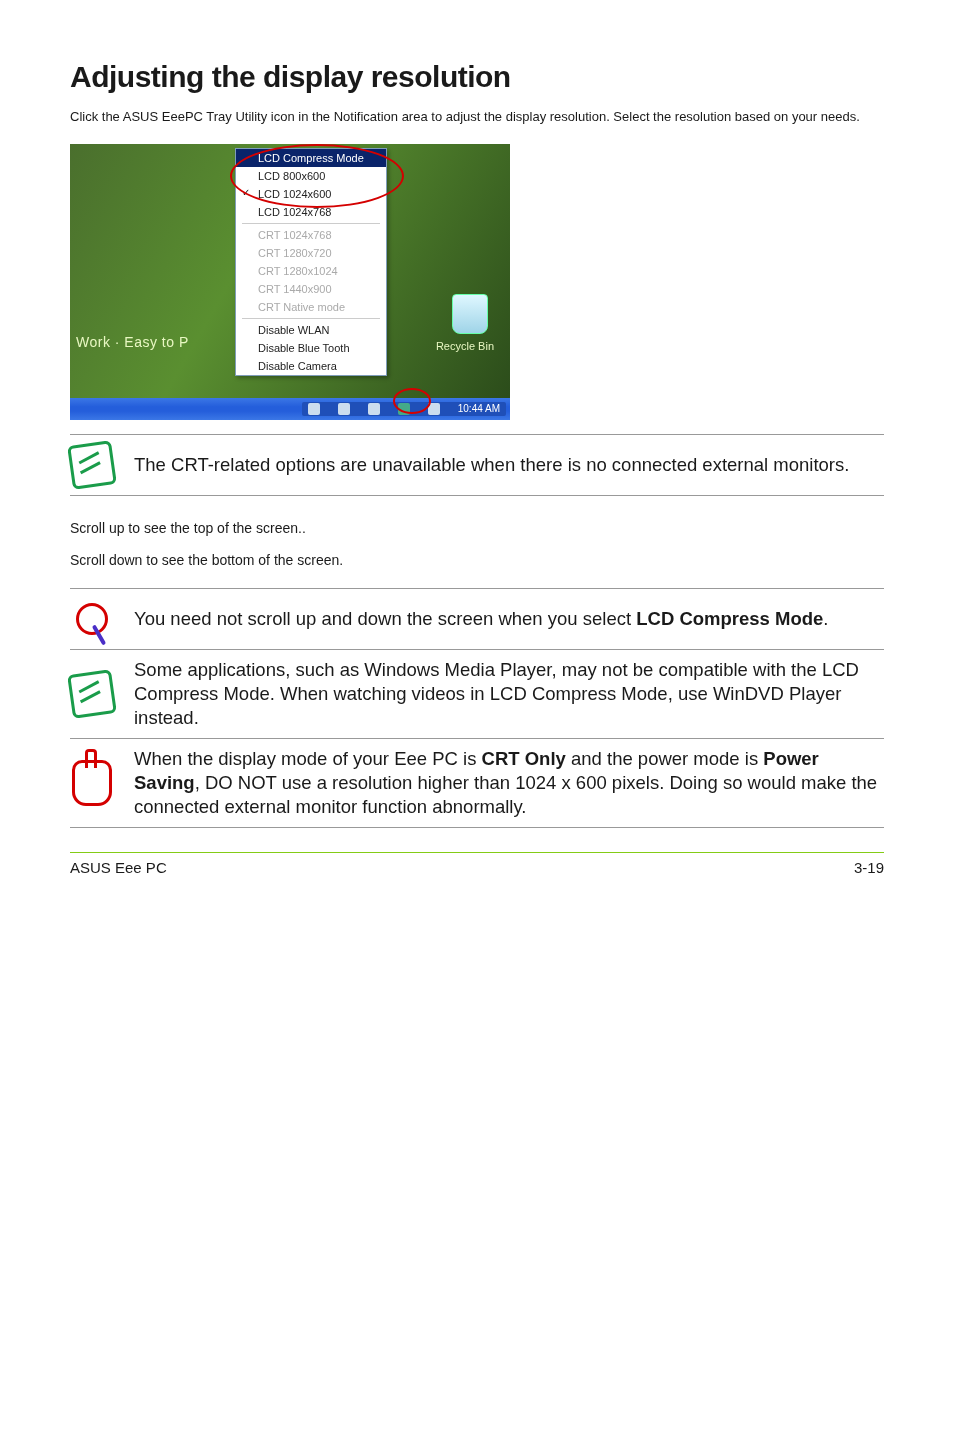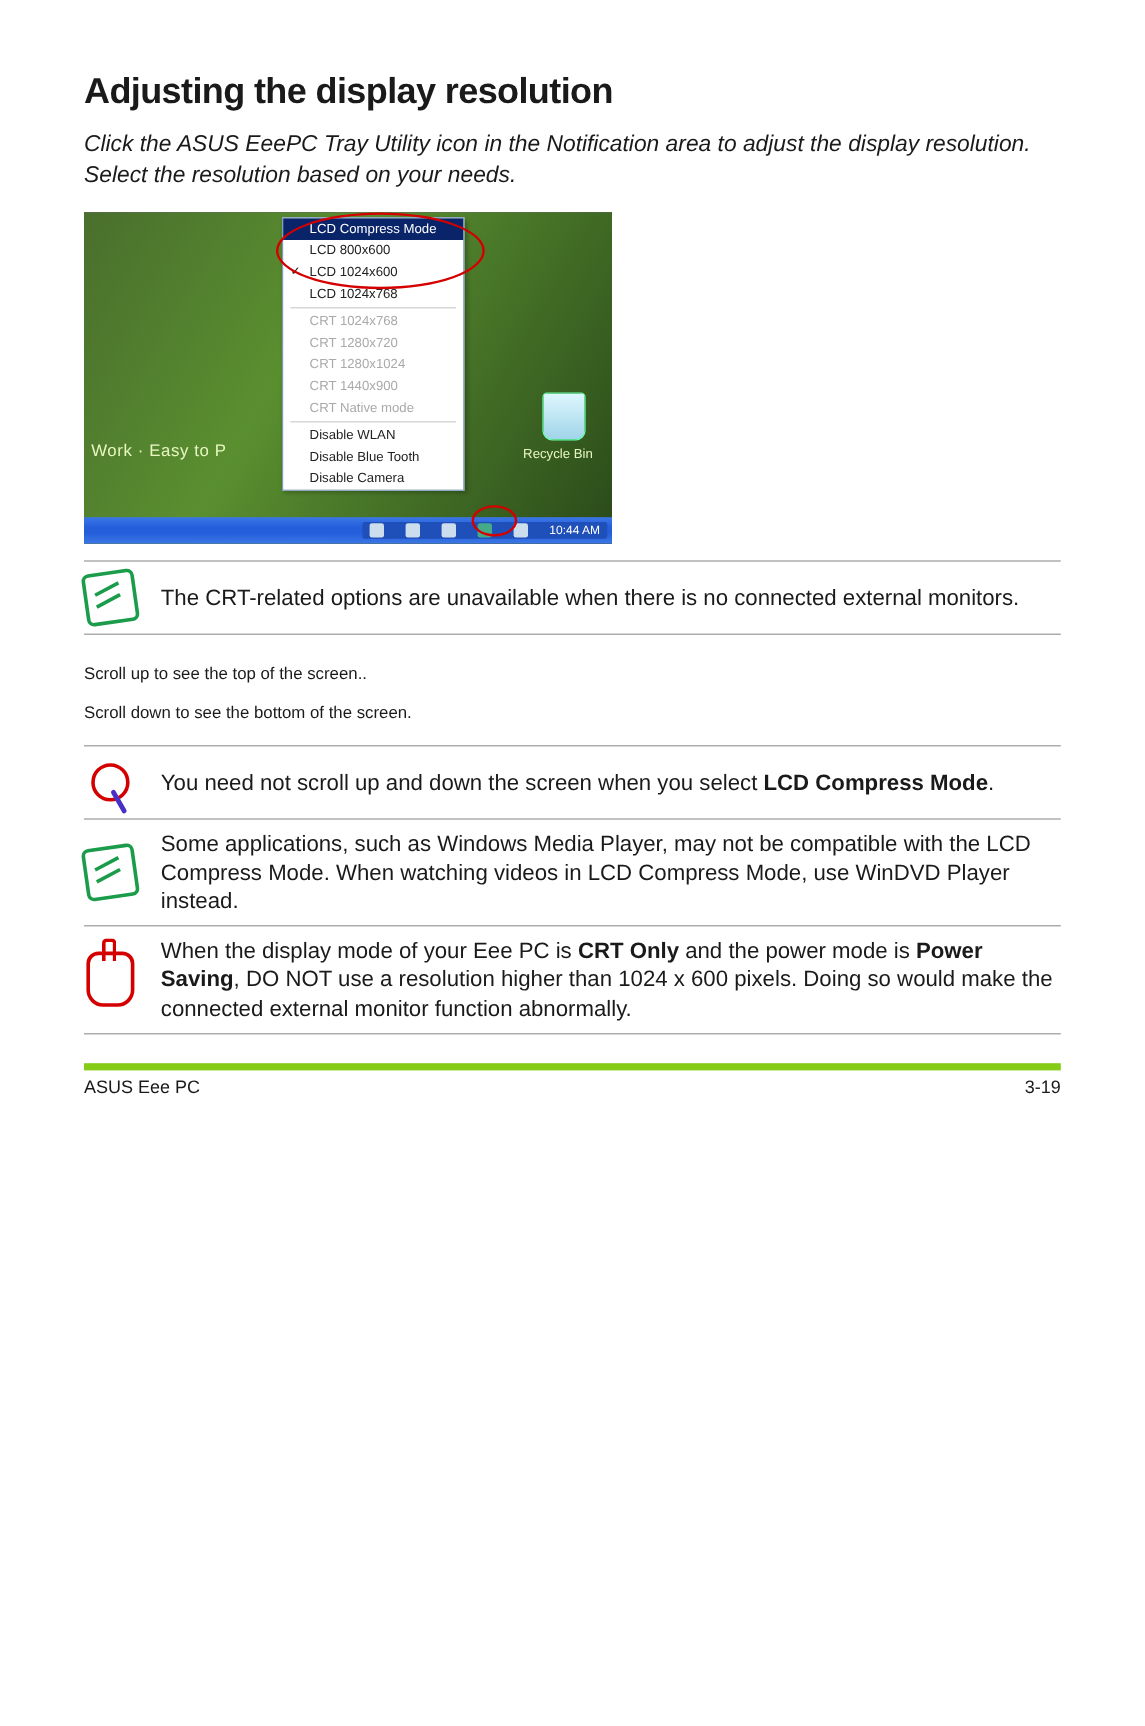--- a/index.html
+++ b/index.html
@@ -13,24 +13,23 @@
   .page {
     padding: 60px 70px 30px 70px;
   }
   h1.title {
     font-size: 30px;
     font-weight: 700;
     margin: 0 0 14px 0;
     letter-spacing: -0.5px;
   }
   p.body {
-    font-size: 19px;
+    font-size: 13px;
     line-height: 1.35;
     margin: 0 0 18px 0;
-    font-style: italic;
   }
   .body b { font-weight: 700; }
 
   
   .shot-menu {
     width: 440px;
     height: 276px;
     background: #000;
     font-family: Tahoma, sans-serif;
     font-size: 11px;
@@ -250,21 +249,21 @@
     font-size: 14px;
     margin-bottom: 20px;
     flex-direction: column;
   }
   .captions-row div { flex: 1; }
 
   
   .footer {
     display: flex;
     justify-content: space-between;
-    border-top: 6px solid #84cc16;
+    border-top: 1px solid #84cc16;
     padding-top: 6px;
     font-size: 15px;
     margin-top: 24px;
   }
 </style>
 </head>
 <body>
 
 <div class="page">
 

